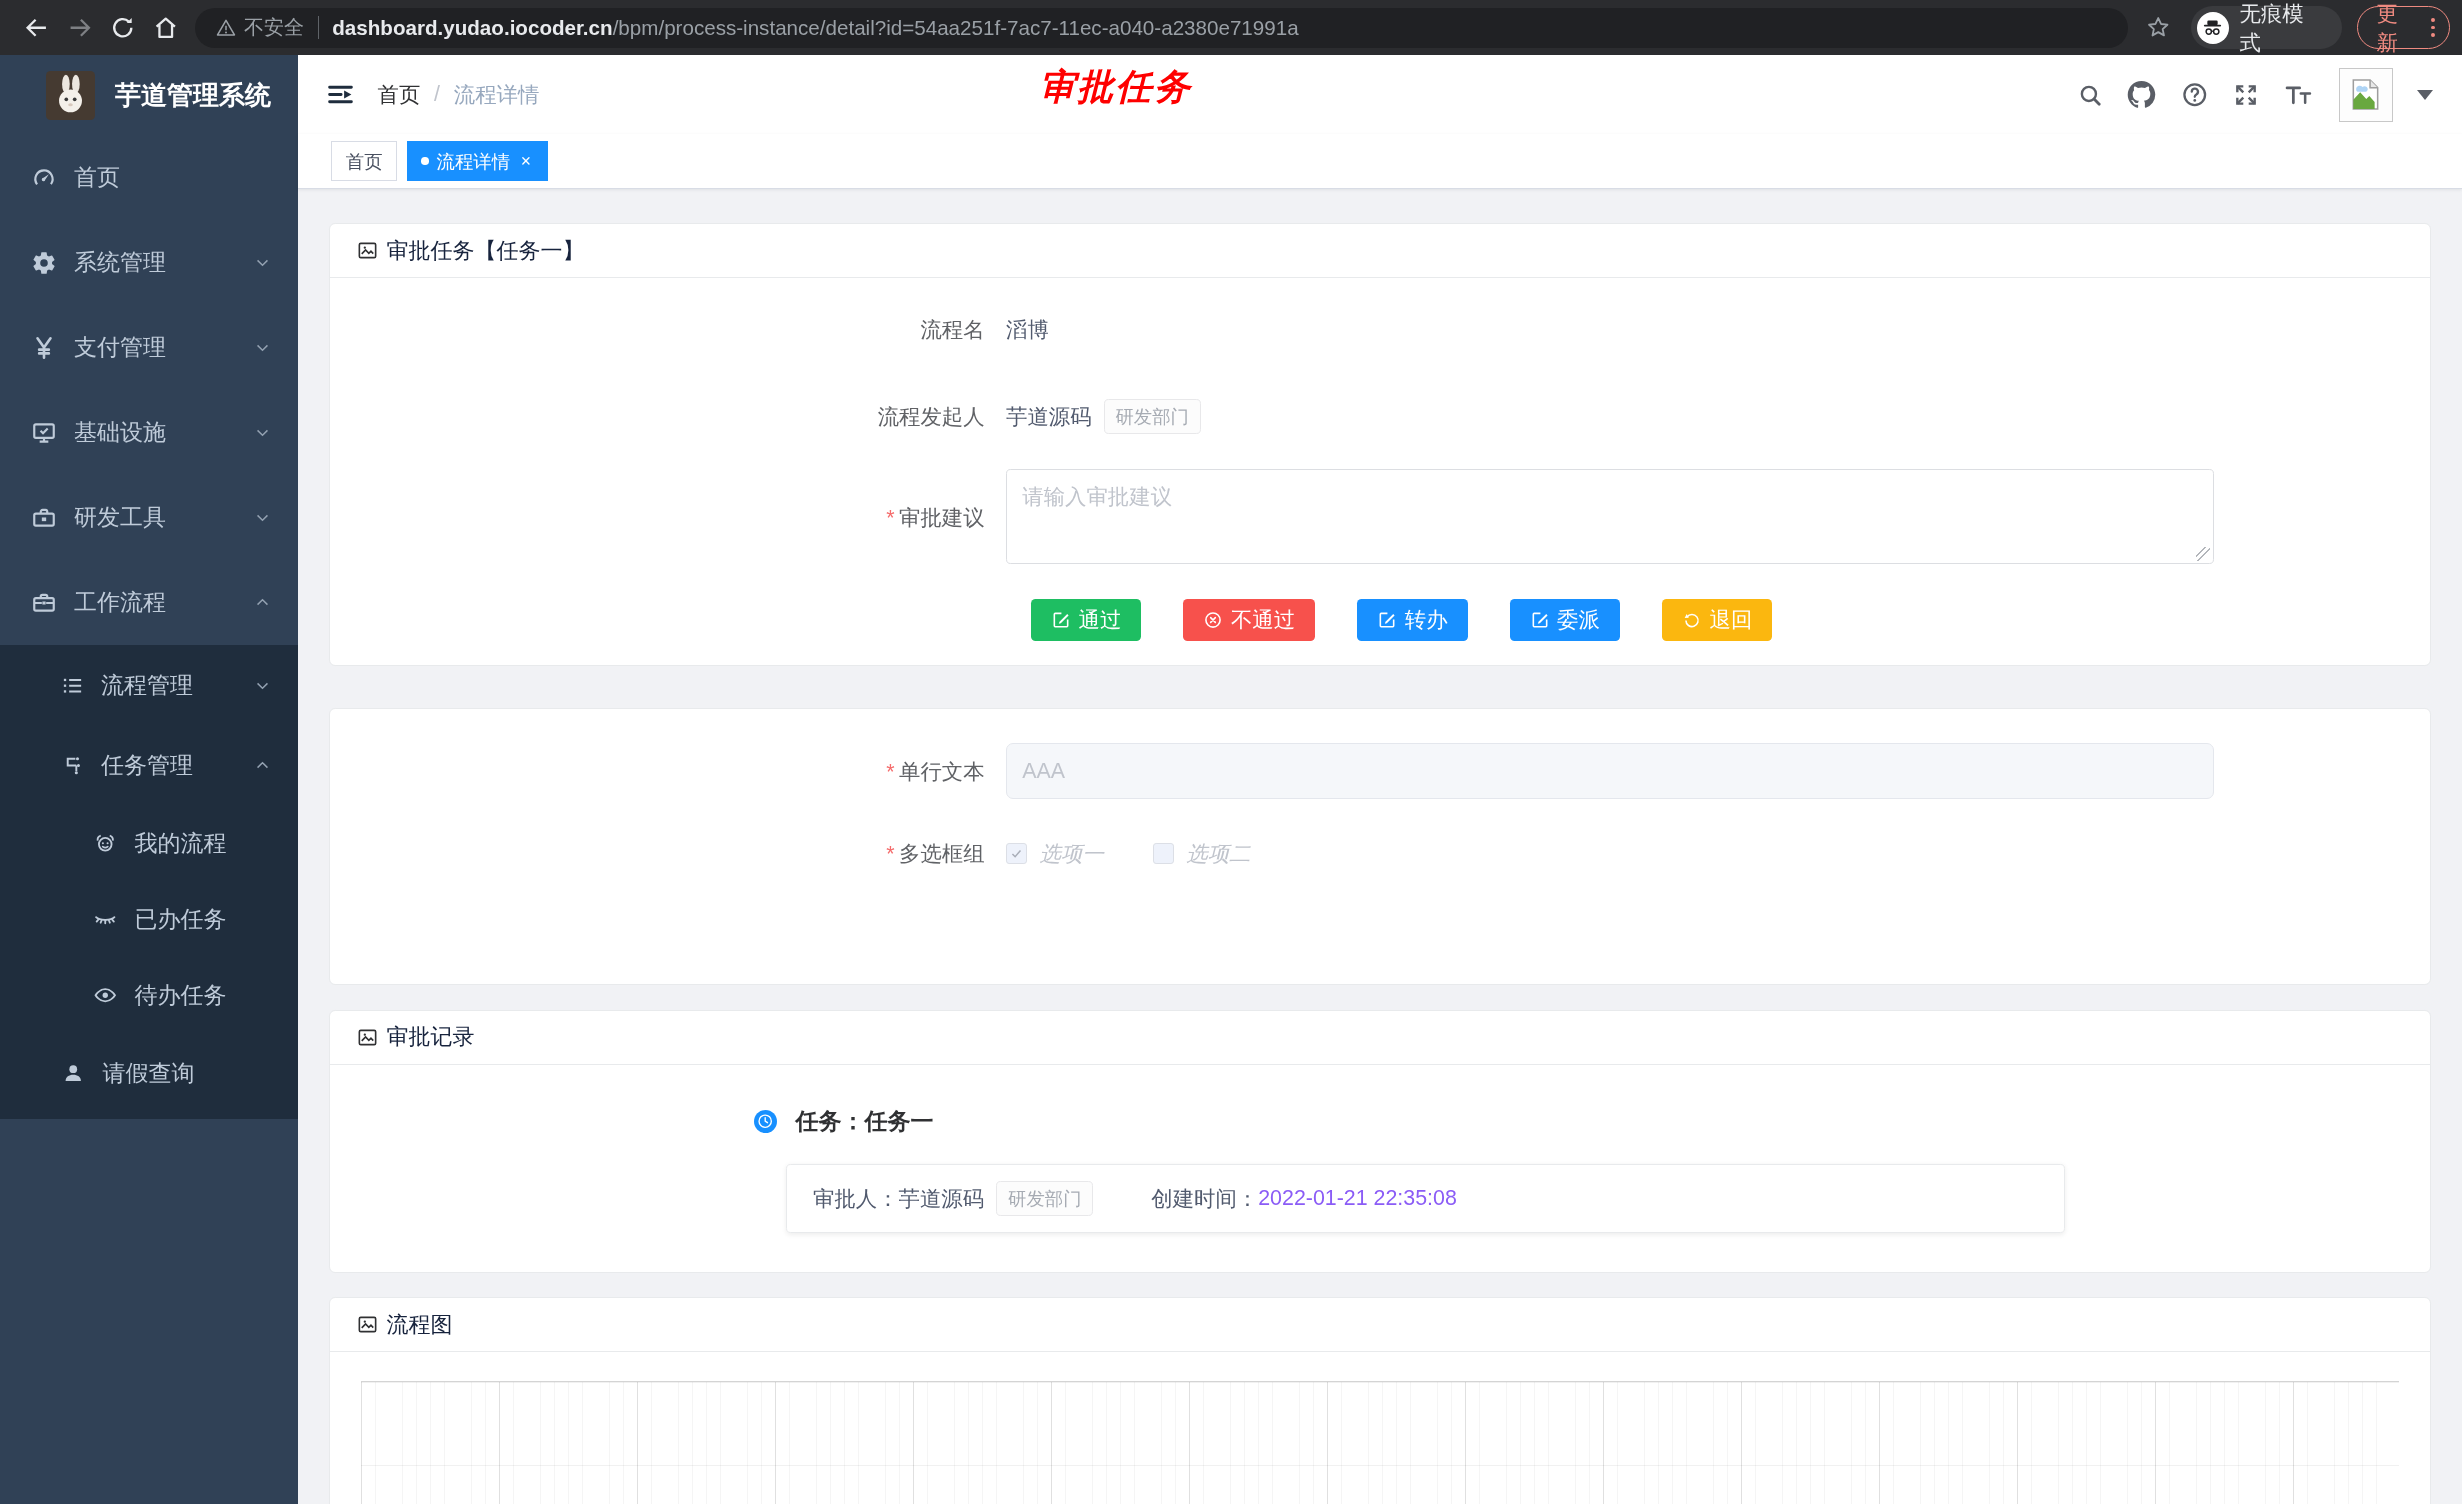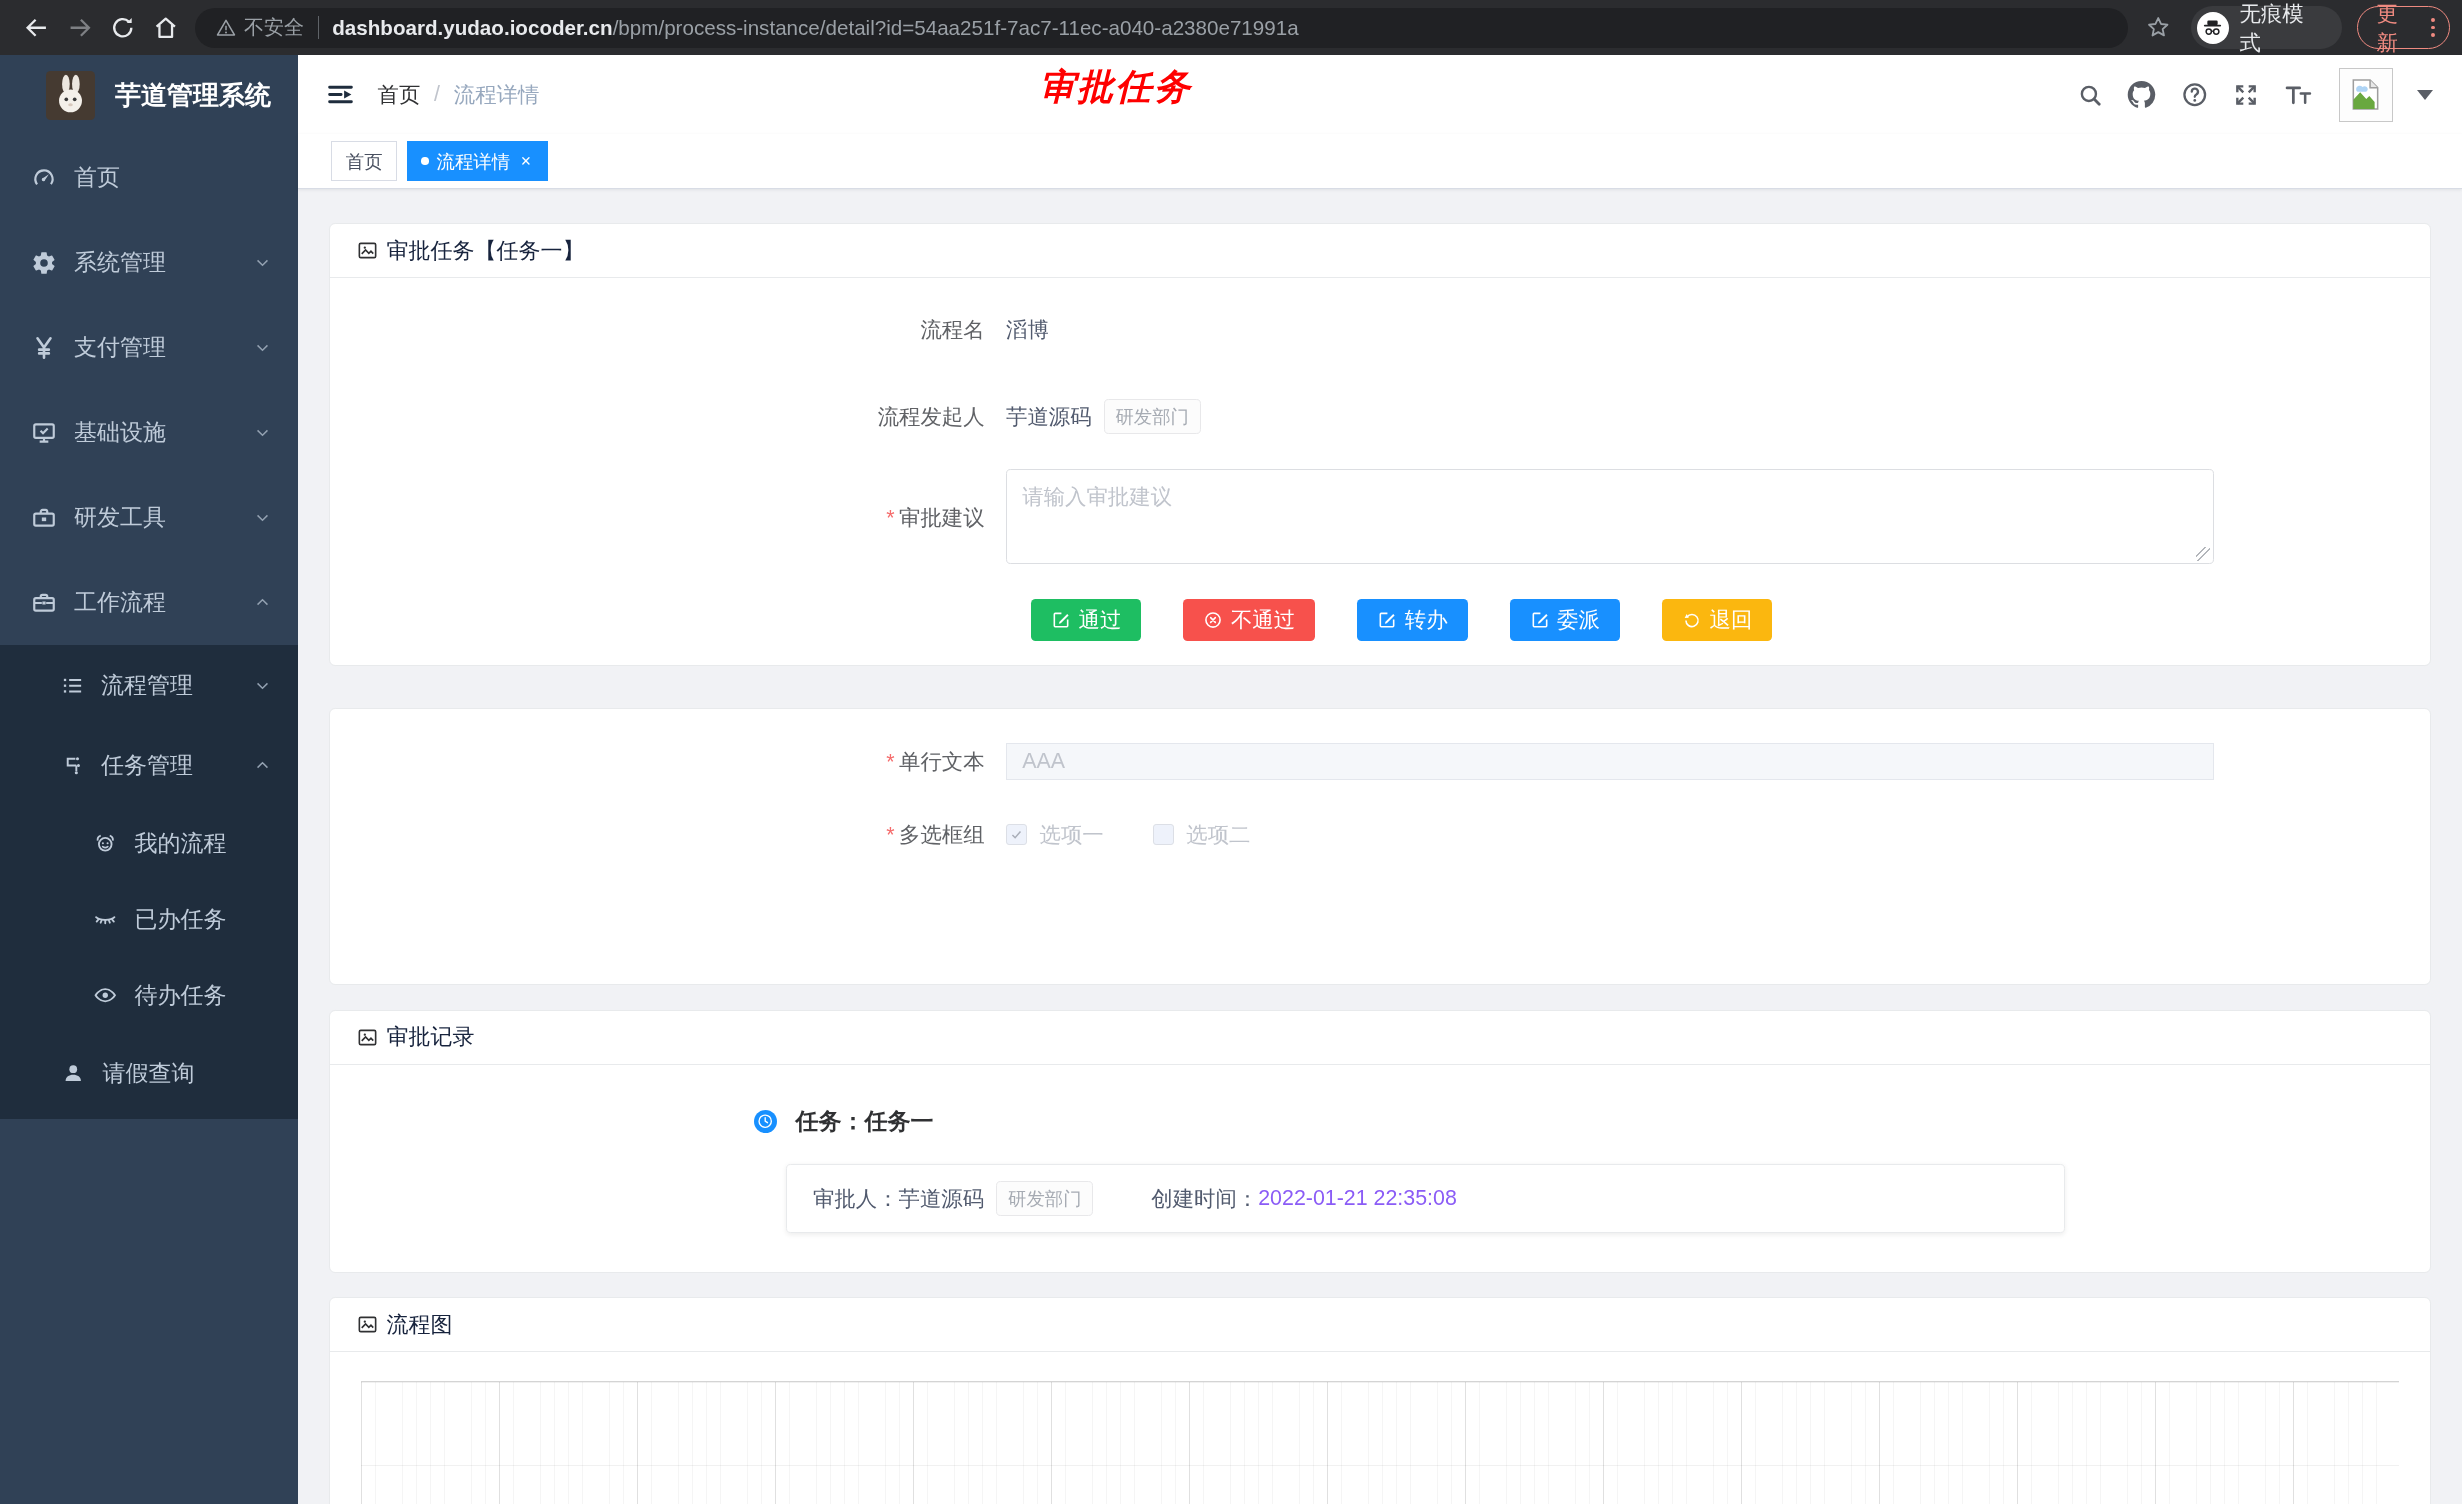--- a/index.html
+++ b/index.html
@@ -76,28 +76,28 @@
     font-size:21.4px; padding:12.2px 15.3px; color:#606266; font-family:inherit; outline:none; }
   textarea.comment::placeholder { color:#c0c4cc; }
   .resize-h { position:absolute; right:3.8px; bottom:6.1px; width:13.8px; height:13.8px;
     background:linear-gradient(135deg, transparent 0 6.1px, #b3b6bb 6.1px 7.6px, transparent 7.6px 10px, #b3b6bb 10px 11.5px, transparent 11.5px); }
   .btn { height:42px; display:inline-flex; align-items:center; padding:0 20px; border:none; border-radius:4.6px; color:#fff;
     font-size:21.4px; gap:7.6px; cursor:pointer; margin-right:17px; font-family:inherit;margin-left:25px; }
   .btn.c-green { background:#1ebe62; }
   .btn.c-red { background:#f7514c; }
   .btn.c-blue { background:#1890ff; }
   .btn.c-yellow { background:#fbb70f; }
-  input.dis-input { width:1208px; height:37px; background:#f5f7fa; border:0.8px solid #e4e7ed; border-radius:0;
+  input.dis-input { width:1208px; height:56px; background:#f5f7fa; border:0.8px solid #e4e7ed; border-radius:7px;
     font-size:21.4px; padding:0 15.3px; color:#606266; font-family:inherit; }
   input.dis-input::placeholder { color:#c0c4cc; }
   .cb-group { display:flex; align-items:center; gap:49px; }
   .cb-item { display:flex; align-items:center; }
   .cb-box { width:21.4px; height:21.4px; border:0.8px solid #dcdfe6; background:#eef2fb; border-radius:3.1px;
     display:flex; align-items:center; justify-content:center; }
-  .cb-item .cb-lbl { margin-left:12.2px; color:#c0c4cc; font-size:21.4px; }
+  .cb-item .cb-lbl { margin-left:12.2px; color:#c0c4cc; font-size:21.4px;font-style:italic; }
   .tl-row { display:flex; align-items:center; margin-left:424px; }
   .tl-node { width:23px; height:23px; border-radius:50%; background:#1890ff; display:flex; align-items:center; justify-content:center; }
   .tl-title { margin-left:18.4px; font-size:23px; font-weight:bold; color:#303133; }
   .rec-panel { margin-left:456px; margin-top:27.5px; width:1279px; height:69px; border:0.8px solid #e8eaec; border-radius:4.6px;
     box-shadow:0 1.5px 5.4px rgba(0,0,0,.07); display:flex; align-items:center; padding:0 26px; font-size:21.4px; }
   .rec-dark { color:#515a6e; }
   .rec-gray { color:#8b5cf6; }
   .rec-gap { width:58px; }
   .diagram-body { padding:29px 31px 0; }
   .bpmn-grid { height:125px; border-top:0.8px solid #d4d4d4;

